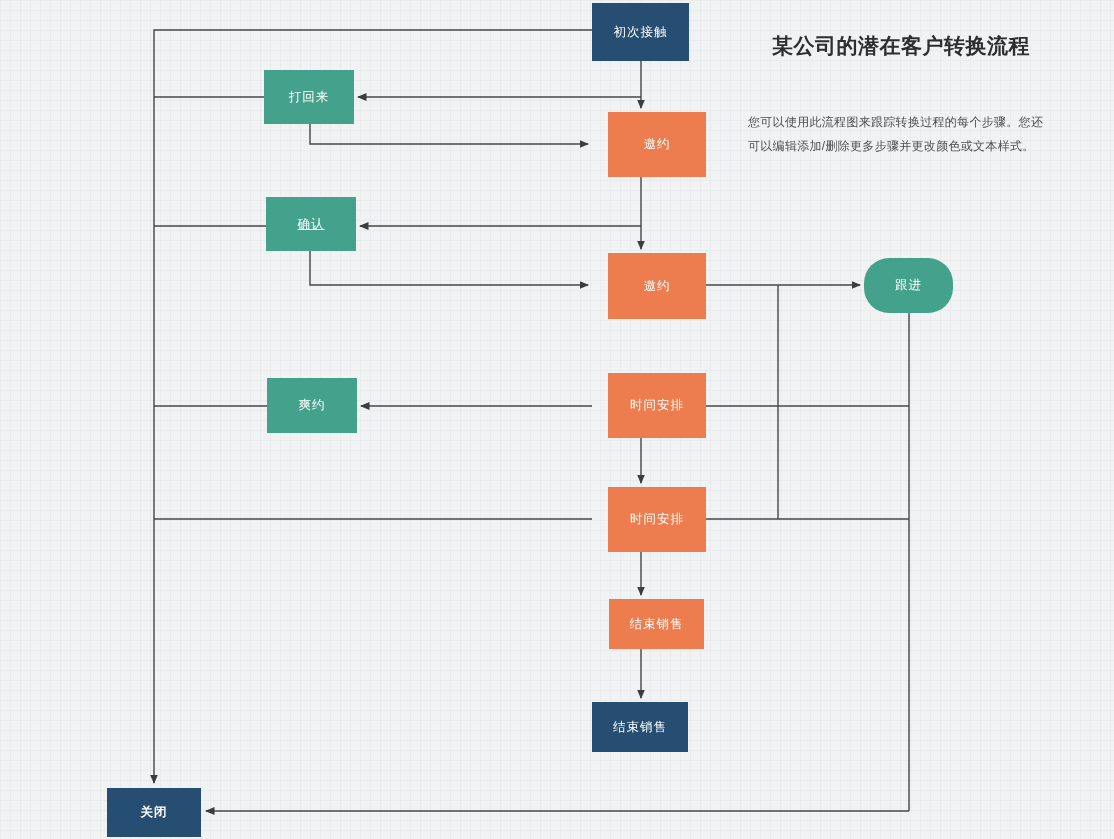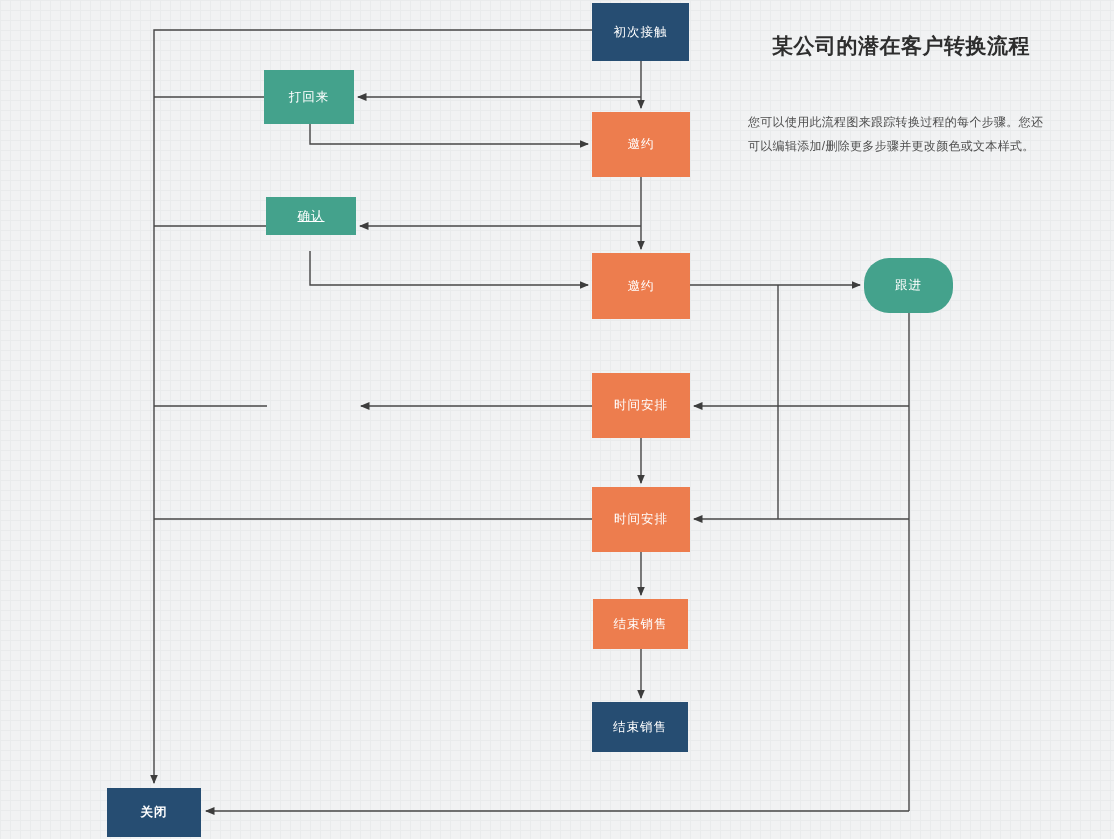--- a/index.html
+++ b/index.html
@@ -19,21 +19,21 @@
     position:absolute;
     display:flex;align-items:center;justify-content:center;
     color:#ffffff;
     font-size:12.5px;
     letter-spacing:1px;
     box-sizing:border-box;
     cursor:default;
     user-select:none;
   }
   .node.dark{background:#264d72;}
-  .node.orange{background:#ed7d4e;}
+  .node.orange{background:#ed7d4e;margin-left:16px;}
   .node.green{background:#44a28c;}
   .heading{
     position:absolute;left:772px;top:32px;
     font-size:21px;font-weight:bold;color:#2e2e2e;
     letter-spacing:0.5px;white-space:nowrap;
   }
   .desc{
     position:absolute;left:748px;top:110px;
     width:300px;
     font-size:12px;color:#4e4e4e;
@@ -98,32 +98,35 @@
   </div>
 
   <div class="node green" style="left:264px;top:70px;width:90px;height:54px;font-family:Liberation Serif, serif;">
     <span>打回来</span>
   </div>
 
   <div class="node orange" style="left:592px;top:112px;width:98px;height:65px;">
     <span>邀约</span>
   </div>
 
-  <div class="node green" style="left:266px;top:197px;width:90px;height:38px;text-decoration:underline;">
+  <div class="node green" style="left:266px;top:197px;width:90px;height:54px;text-decoration:underline;">
     <span>确认</span>
   </div>
 
   <div class="node orange" style="left:592px;top:253px;width:98px;height:66px;">
     <span>邀约</span>
   </div>
 
   <div class="node green" style="left:864px;top:258px;width:89px;height:55px;border-radius:25px;">
     <span>跟进</span>
   </div>
 
+  <div class="node green" style="left:267px;top:378px;width:90px;height:55px;">
+    <span>爽约</span>
+  </div>
 
   <div class="node orange" style="left:592px;top:373px;width:98px;height:65px;">
     <span>时间安排</span>
   </div>
 
   <div class="node orange" style="left:592px;top:487px;width:98px;height:65px;">
     <span>时间安排</span>
   </div>
 
   <div class="node orange" style="left:593px;top:599px;width:95px;height:50px;">

